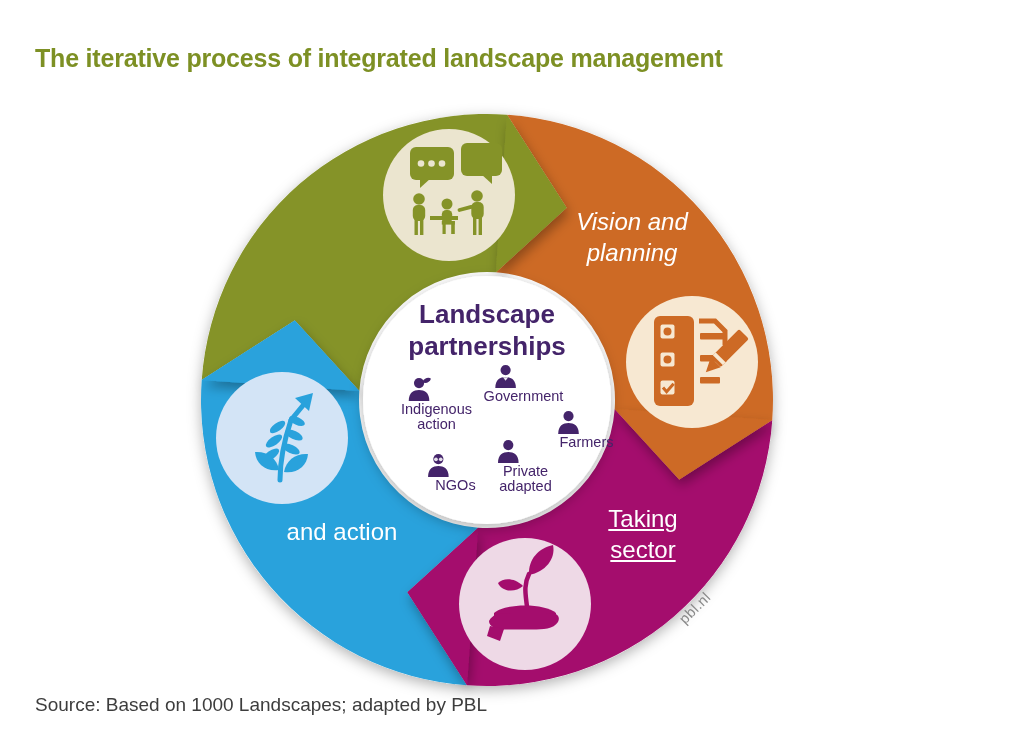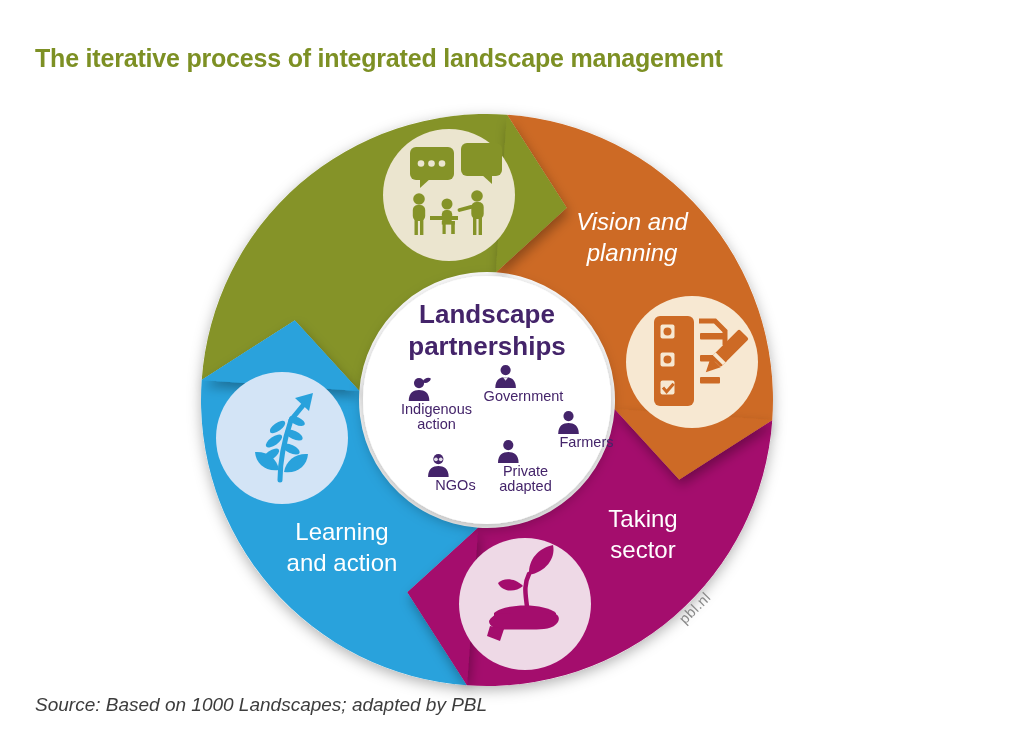--- a/index.html
+++ b/index.html
@@ -12,40 +12,40 @@
   .f-green{fill:var(--green);} .f-orange{fill:var(--orange);}
   .f-magenta{fill:var(--magenta);} .f-blue{fill:var(--blue);}
   .f-green-light{fill:var(--green-light);} .f-orange-light{fill:var(--orange-light);}
   .f-magenta-light{fill:var(--magenta-light);} .f-blue-light{fill:var(--blue-light);} .s-orange{stroke:var(--orange);}
   .s-magenta{stroke:var(--magenta);} .s-blue{stroke:var(--blue);}
 
   .seg-label{position:absolute;transform:translateX(-50%);text-align:center;
              color:#fff;font-size:24px;line-height:31px;white-space:nowrap;}
   #lbl-shared{left:320px;top:222px;}
   #lbl-vision{left:632px;top:206px;font-style:italic;}
-  #lbl-taking{left:643px;top:503px;}
+  #lbl-taking{left:643px;top:503px;text-decoration:underline;}
   #lbl-learning{left:342px;top:516px;}
 
   #center-title{position:absolute;left:487px;top:289px;transform:translateX(-50%);
                 text-align:center;color:var(--purple);font-size:26px;font-weight:bold;
                 line-height:32px;white-space:nowrap;margin-top:9px;}
 
   .stk{position:absolute;transform:translateX(-50%);display:flex;flex-direction:column;
        align-items:center;color:var(--purple);}
   .stk .lines{margin-top:1px;text-align:center;font-size:14.5px;line-height:15px;white-space:nowrap;margin-left:35px;}
   .stk svg{fill:var(--purple);}
   #stk-indigenous{left:419px;top:377px;}
   #stk-government{left:506px;top:364px;justify-content:flex-end;}
   #stk-farmers{left:569px;top:410px;align-items:center;}
   #stk-ngos{left:438px;top:453px;}
   #stk-private{left:508px;top:439px;}
 
   #watermark{position:absolute;left:676px;top:600px;transform:rotate(-45deg);
              color:var(--watermark-gray);font-size:14.5px;letter-spacing:0.5px;}
-  #source{position:absolute;left:35px;top:694px;font-size:19px;color:var(--text-dark);font-style:italic;}
+  #source{position:absolute;left:35px;top:694px;font-size:19px;color:var(--text-dark);}
 </style>
 </head>
 <body>
 
 <div id="page">
 
   <div id="title">The iterative process of integrated landscape management</div>
 
   <svg width="1024" height="734" viewBox="0 0 1024 734" style="position:absolute;left:0;top:0">
     <defs>
@@ -150,21 +150,20 @@
 
   <div class="seg-label" id="lbl-vision">
     <div>Vision and</div>
     <div>planning</div>
   </div>
   <div class="seg-label" id="lbl-taking">
     <div>Taking</div>
     <div>sector</div>
   </div>
   <div class="seg-label" id="lbl-learning">
-    <div>Learning</div>
     <div>and action</div>
   </div>
 
   <div id="center-title">
     <div>Landscape</div>
     <div>partnerships</div>
   </div>
 
   <div class="stk" id="stk-indigenous">
     <svg width="26" height="24" viewBox="0 0 24 22">

